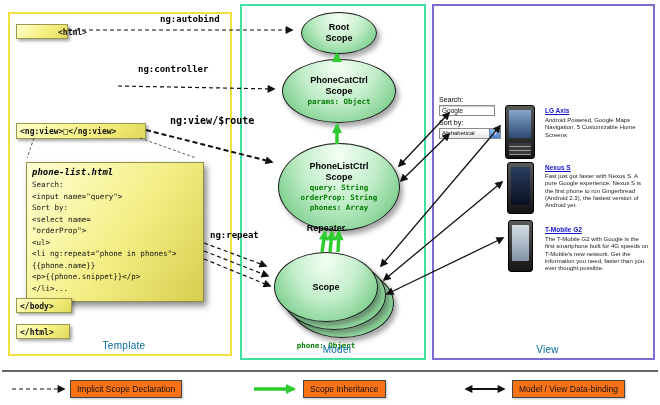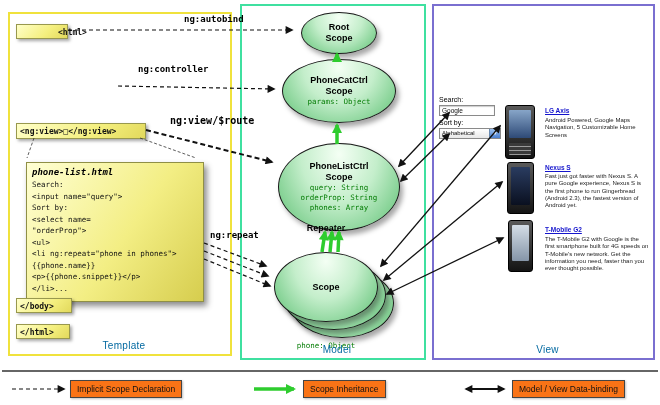--- a/index.html
+++ b/index.html
@@ -31,21 +31,21 @@
   
   .scope{position:absolute;border:1px solid #1a1a1a;border-radius:50%;
          background:radial-gradient(ellipse at 50% 12%, #f4fff4 0%, #c4eecb 45%, #5cc072 100%);
          box-shadow:3px 4px 5px rgba(0,0,0,0.35);
          display:flex;flex-direction:column;align-items:center;justify-content:center;
          text-align:center;box-sizing:border-box;}
   .scope-back{position:absolute;border:1px solid #1a1a1a;border-radius:50%;
          background:radial-gradient(ellipse at 50% 12%, #f4fff4 0%, #c4eecb 45%, #5cc072 100%);
          box-shadow:3px 4px 5px rgba(0,0,0,0.35);box-sizing:border-box;}
   .sname{font-size:9px;font-weight:bold;color:#000;line-height:11px;}
-  .sprop{font-family:"DejaVu Sans Mono",monospace;font-size:7.5px;font-weight:normal;
+  .sprop{font-family:"DejaVu Sans Mono",monospace;font-size:7.5px;font-weight:bold;
          color:#067d06;line-height:10px;white-space:nowrap;}
 
   
   .vlabel{position:absolute;font-size:7px;color:#000;}
   .vinput{position:absolute;border:1px solid #8a8a8a;background:#fff;font-size:6.5px;
           line-height:9px;padding:0 2px;box-sizing:border-box;
           box-shadow:inset 0 1px 1px rgba(0,0,0,0.2);white-space:nowrap;overflow:hidden;}
   .vselect{position:absolute;border:1px solid #8a8a8a;background:linear-gradient(#ffffff,#e8e8e8);
           font-size:6px;line-height:9px;padding:0 12px 0 2px;box-sizing:border-box;
           white-space:nowrap;overflow:hidden;}
@@ -169,21 +169,21 @@
 
     <div class="phone-img" style="left:74px;top:214px;width:25px;height:52px;">
       <div class="phone-screen screen-light" style="height:36px;"></div>
     </div>
     <div class="phone-name" style="left:111px;top:220px;">T-Mobile G2</div>
     <div class="phone-desc" style="left:111px;top:230px;">The T-Mobile G2 with Google is the first smartphone built for 4G speeds on T-Mobile's new network. Get the information you need, faster than you ever thought possible.</div>
 
     <div class="panel-label">View</div>
   </div>
 
-  <div class="arrow-label" style="left:164px;top:14px;padding-left:20px;">ng:autobind</div>
+  <div class="arrow-label" style="left:140px;top:14px;padding-left:20px;">ng:autobind</div>
   <div class="arrow-label" style="left:138px;top:64px;">ng:controller</div>
   <div class="arrow-label big" style="left:170px;top:115px;">ng:view/$route</div>
   <div class="arrow-label" style="left:210px;top:230px;">ng:repeat</div>
 
   <div class="legend-box" style="left:70px;top:380px;">Implicit Scope Declaration</div>
   <div class="legend-box" style="left:303px;top:380px;">Scope Inheritance</div>
   <div class="legend-box" style="left:512px;top:380px;">Model / View Data-binding</div>
 
   <svg class="arrows" viewBox="0 0 660 405">
     <defs>

